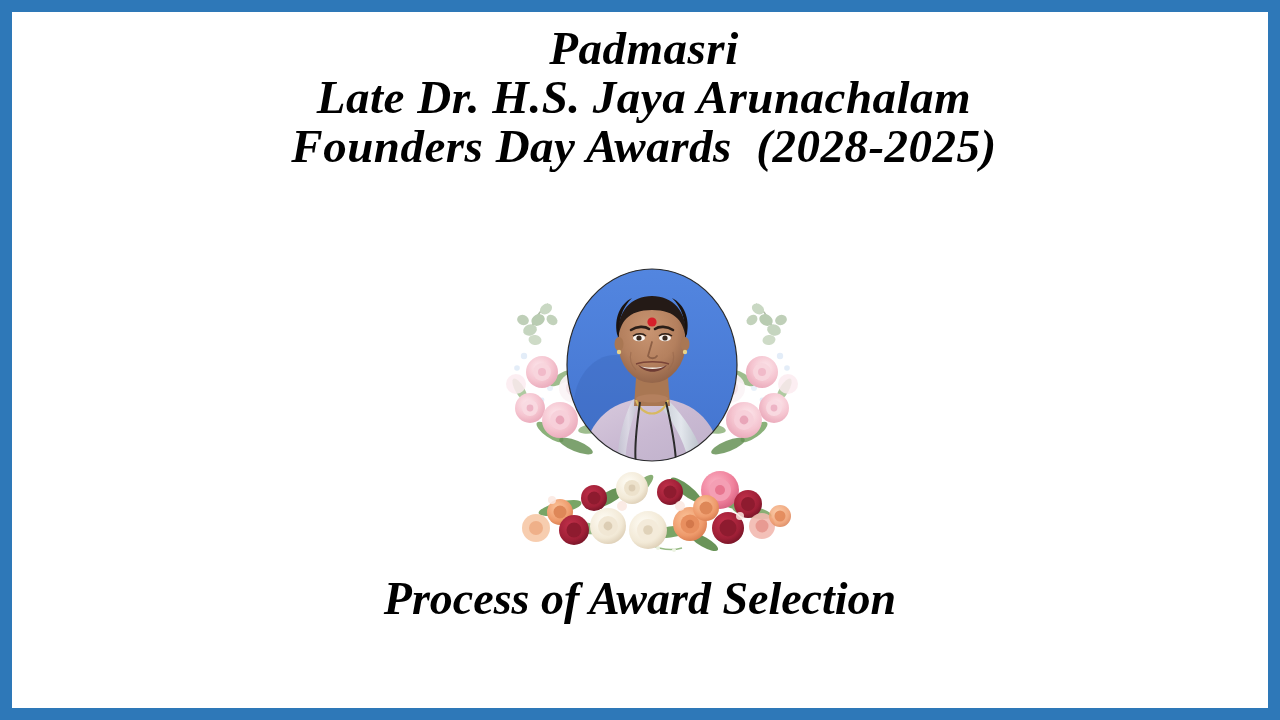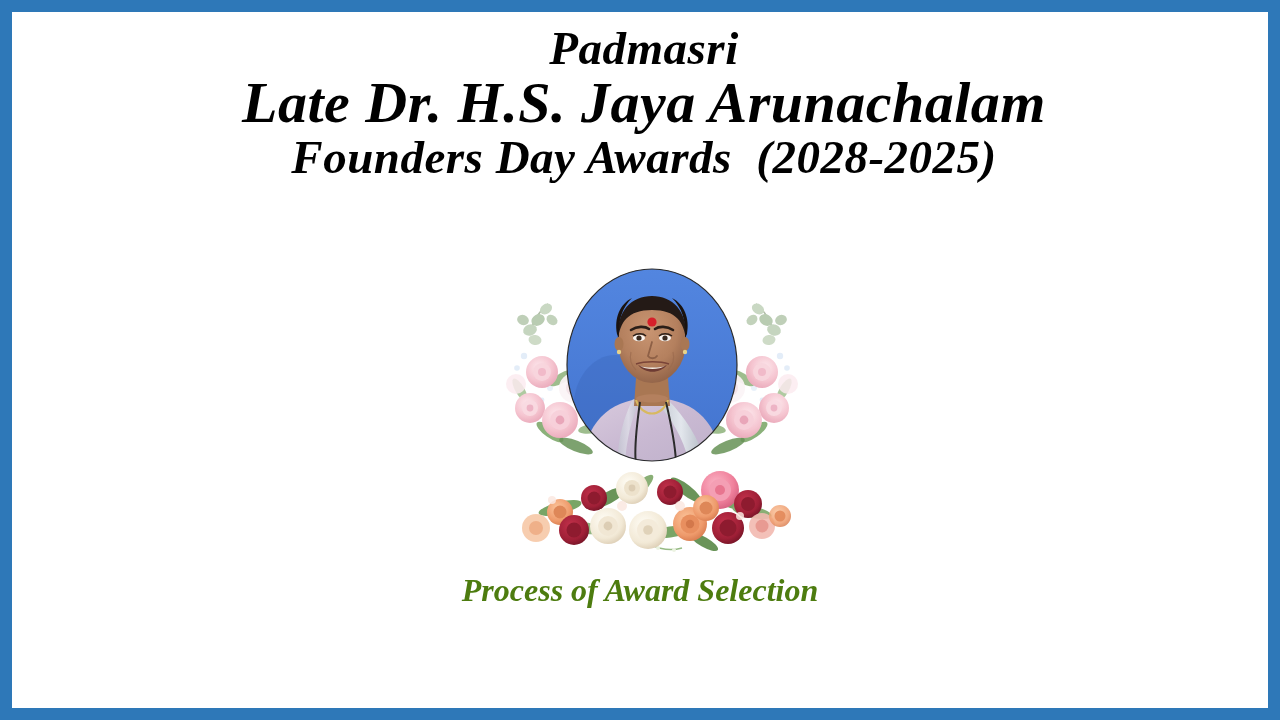--- a/index.html
+++ b/index.html
@@ -42,37 +42,37 @@
   }
   .title-line {
     font-family: "Liberation Serif", serif;
     font-weight: bold;
     font-style: italic;
     color: #000000;
     white-space: pre;
     display: block;
   }
   #title-line-1 { font-size: 47px; letter-spacing: 0.5px; }
-  #title-line-2 { font-size: 58px; letter-spacing: 0.5px; text-align: center; }
+  #title-line-2 { font-size: 47px; letter-spacing: 0.5px; text-align: center; }
   #title-line-3 { font-size: 47px; letter-spacing: 0.5px; }
 
   
   #subtitle-block {
     position: absolute;
     left: 0;
     top: 560px;
     width: 1256px;
     text-align: center;
   }
   #subtitle-text {
     font-family: "Liberation Serif", serif;
     font-weight: bold;
     font-style: italic;
-    font-size: 32px;
-    color: #4d7c0f;
+    font-size: 46px;
+    color: #000000;
     white-space: pre;
     text-align: center;
   }
 
   
   #memorial-graphic {
     position: absolute;
     left: 478px;
     top: 248px;
     width: 324px;

